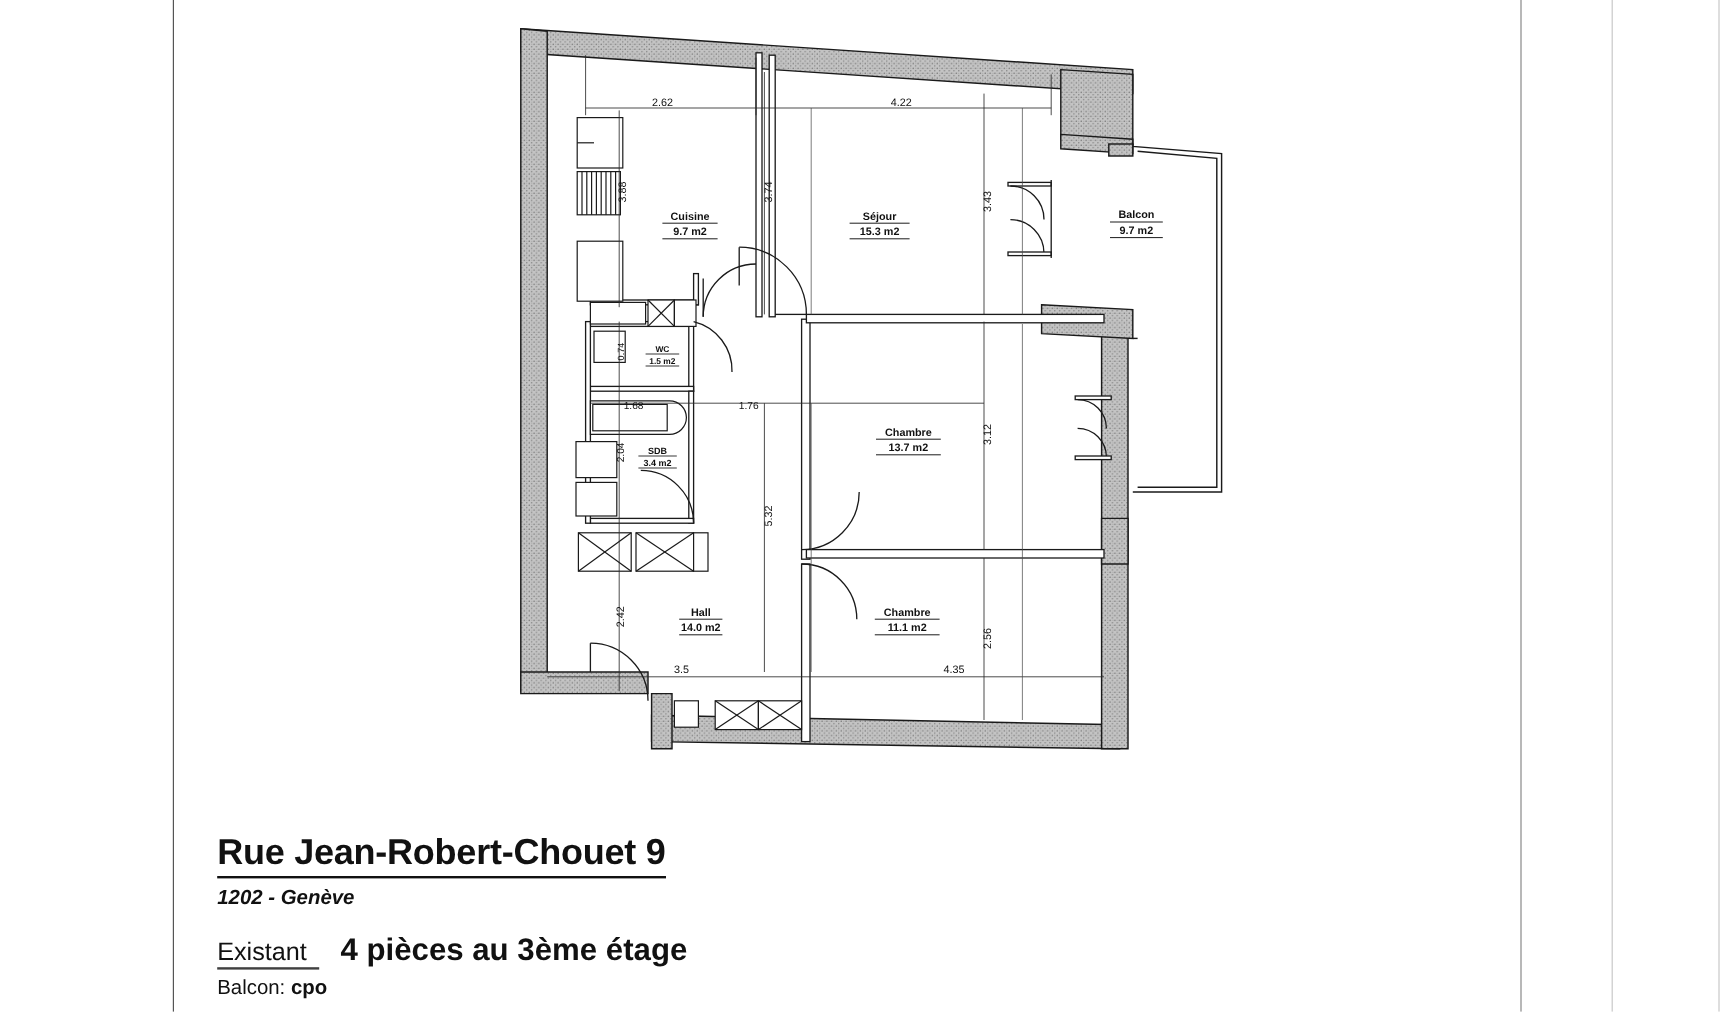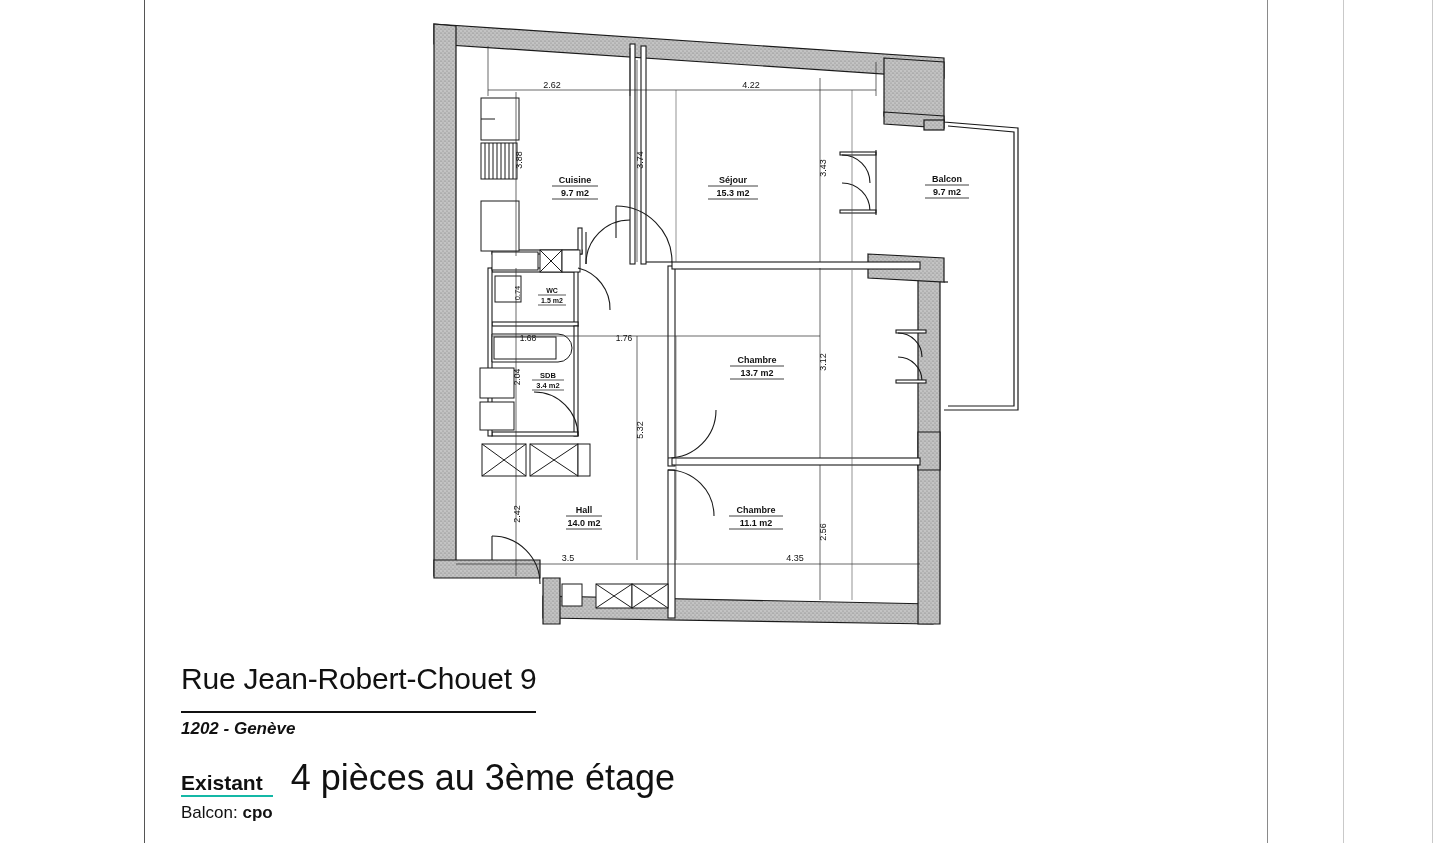--- a/index.html
+++ b/index.html
@@ -40,51 +40,51 @@
 
   
   #title-block {
     position: absolute;
     left: 181px;
     top: 664px;
     width: 640px;
   }
   .tb-street {
     font-size: 30px;
-    font-weight: normal;
+    font-weight: bold;
     letter-spacing: -0.2px;
     line-height: 1.0;
     display: inline-block;
     border-bottom: 2.5px solid #111;
-    padding-bottom: 17px;
+    padding-bottom: 4px;
+    margin-top: 32px;
   }
   .tb-city {
     font-size: 17px;
     font-style: italic;
     margin-top: 7px;
     line-height: 1.0;
     font-weight: bold;
   }
   .tb-row {
     margin-top: 21px;
     display: flex;
     align-items: baseline;
     gap: 18px;
   }
   .tb-state {
     font-size: 21px;
-    border-bottom: 2px solid #14b8a6;
+    border-bottom: 2px solid #404040;
     padding-right: 10px;
     padding-bottom: 1px;
     line-height: 1.1;
+  }
+  .tb-desc {
+    font-size: 26px;
     font-weight: bold;
-  }
-  .tb-desc {
-    font-size: 36px;
-    font-weight: normal;
     line-height: 1.1;
   }
   .tb-scale {
     font-size: 17px;
     margin-top: 20px;
     line-height: 1.25;
   }
   .tb-draw {
     font-size: 17px;
     margin-top: 4px;

